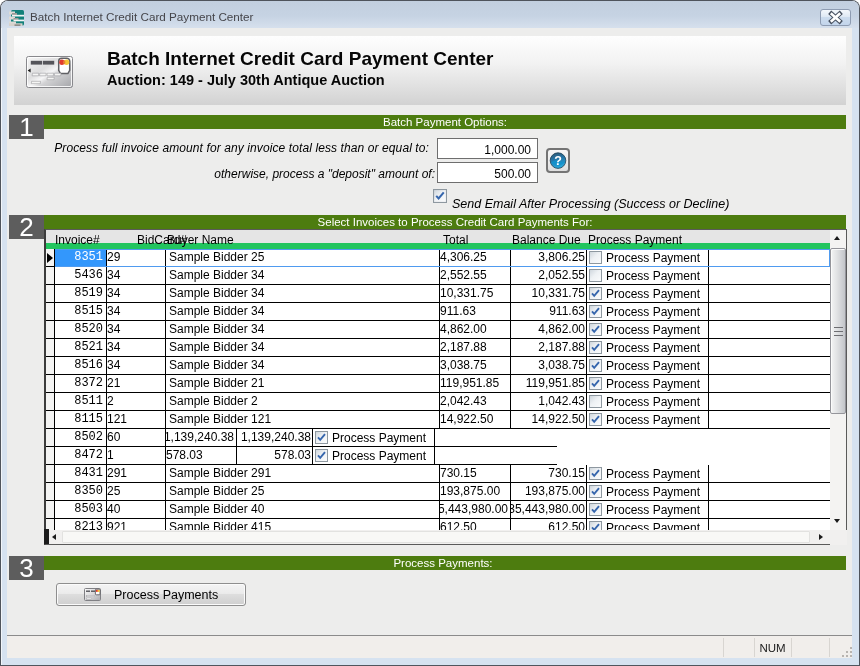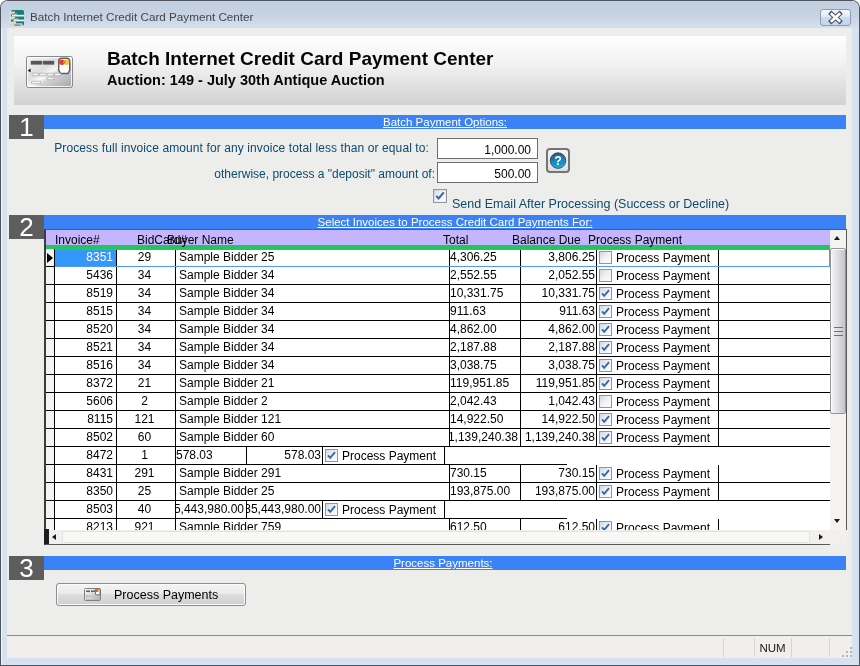--- a/index.html
+++ b/index.html
@@ -15,38 +15,38 @@
 #botline { position:absolute; left:0px; top:665px; width:860px; height:1px; background:#50555d; }
 .ssep { position:absolute; top:638px; width:1px; height:19px; background:#d8d5d1; }
 #numtxt { position:absolute; left:754px; top:642px; width:37px; text-align:center; font-size:11.5px; color:#1c1c1c; }
 
 #header { position:absolute; left:14px; top:36px; width:832px; height:69px; background:linear-gradient(180deg,#fefefe 0%,#f2f2f2 40%,#d2d2d2 100%); }
 #h1 { position:absolute; left:107px; top:48px; font-size:19px; font-weight:bold; color:#060606; }
 #h2 { position:absolute; left:107px; top:72px; font-size:14.5px; font-weight:bold; color:#060606; }
 #cardicon { position:absolute; left:26px; top:56px; }
 
 .numbox { position:absolute; left:9px; width:35px; height:24px; background:#5d5d5d; color:#fff; font-size:26px; text-align:center; line-height:25px; }
-.secbar { position:absolute; left:44px; width:802px; height:14px; background:#3b82f6; color:#fff; font-size:11.5px; text-align:center; line-height:14px;text-decoration:underline; }
-
-.lbl { position:absolute; font-size:12px; color:#0c4a6e; }
+.secbar { position:absolute; left:44px; width:802px; height:14px; background:#4d7c0f; color:#fff; font-size:11.5px; text-align:center; line-height:14px; }
+
+.lbl { position:absolute; font-size:12px; color:#000000;font-style:italic; }
 .tb { position:absolute; left:437px; width:101px; background:#fff; border:1px solid #6e6e6e; font-size:12px; text-align:right; padding-right:6px; color:#000; }
 
 #helpbtn { position:absolute; left:546px; top:148px; width:24px; height:25px; border-radius:4px; border:2px solid #747474; background:linear-gradient(180deg,#f6f6f6 0%,#ececec 55%,#dedede 100%); }
 #sendcb { position:absolute; left:433px; top:189px; width:14px; height:14px; }
 #sendcb svg { width:14px; height:14px; }
 
 #grid { position:absolute; left:44px; top:229px; width:803px; height:316px; background:#fff; border:1px solid #5a5a5a; border-left:2px solid #3c3c3c; }
-#ghead { position:absolute; left:46px; top:230px; width:784px; height:19px; background:#c4b5fd; border-bottom:4px solid #22c55e; }
+#ghead { position:absolute; left:46px; top:230px; width:784px; height:19px; background:#e5e5e5; border-bottom:6px solid #22c55e; }
 .gh { position:absolute; top:3px; font-size:12px; color:#000; white-space:nowrap; }
 #gbody { position:absolute; left:46px; top:249px; width:784px; height:281px; overflow:hidden; background:#fff; }
 .grow { position:relative; width:784px; height:18px; display:flex; }
 .c { height:18px; border-right:1px solid #000; border-bottom:1px solid #000; font-size:12px; line-height:17px; white-space:nowrap; overflow:hidden; flex:none; }
 .sel { width:9px; background:#f4f4f3; position:relative; }
-.inv { width:62px; text-align:right; padding-right:3px; }
-.bid { width:59px; text-align:center; padding-right:3px; }
+.inv { width:52px; text-align:right; padding-right:3px;font-family:Liberation Mono, monospace; }
+.bid { width:59px; text-align:left; padding-right:3px; }
 .buy { width:274px; padding-left:3px; }
 .tot { width:71px; text-align:left; padding-right:2px; direction:rtl; }
 .bal { width:76px; text-align:right; padding-right:1px; direction:rtl; }
 .pro { width:122px; padding-left:2px; }
 .emp { width:122px; border-right:none; }
 .invsel { background:#3397fc; color:#fff; }
 .rowsel { outline:1px solid #4f9bf0; outline-offset:-1px; }
 .recarrow { position:absolute; left:1px; top:4px; width:0; height:0; border-left:6px solid #000; border-top:5px solid transparent; border-bottom:5px solid transparent; }
 .pcb { display:inline-block; vertical-align:middle; margin-top:2px; }
 .pct { padding-left:4px; }
@@ -279,21 +279,21 @@
       <div class="c tot"><bdi>119,951.85</bdi></div>
       <div class="c bal"><bdi>119,951.85</bdi></div>
       <div class="c pro"><span class="pcb"><svg width="13" height="13" viewBox="0 0 13 13">
             <rect x="0.5" y="0.5" width="12" height="12" fill="url(#cbg)" stroke="#8e98a0"></rect>
             <path d="M3 6.4 L5.2 8.8 L10 3.2" fill="none" stroke="#3666ad" stroke-width="1.9"></path>
           </svg></span><span class="pct">Process Payment</span></div>
       <div class="c emp"></div>
     </div>
 <div class="grow">
       <div class="c sel"></div>
-      <div class="c inv">5606</div>
+      <div class="c inv">8511</div>
       <div class="c bid">2</div>
       <div class="c buy">Sample Bidder 2</div>
       <div class="c tot"><bdi>2,042.43</bdi></div>
       <div class="c bal"><bdi>1,042.43</bdi></div>
       <div class="c pro"><span class="pcb"><svg width="13" height="13" viewBox="0 0 13 13">
             <rect x="0.5" y="0.5" width="12" height="12" fill="url(#cbg)" stroke="#8e98a0"></rect>
           </svg></span><span class="pct">Process Payment</span></div>
       <div class="c emp"></div>
     </div>
 <div class="grow">
@@ -306,21 +306,20 @@
       <div class="c pro"><span class="pcb"><svg width="13" height="13" viewBox="0 0 13 13">
             <rect x="0.5" y="0.5" width="12" height="12" fill="url(#cbg)" stroke="#8e98a0"></rect>
             <path d="M3 6.4 L5.2 8.8 L10 3.2" fill="none" stroke="#3666ad" stroke-width="1.9"></path>
           </svg></span><span class="pct">Process Payment</span></div>
       <div class="c emp"></div>
     </div>
 <div class="grow">
       <div class="c sel"></div>
       <div class="c inv">8502</div>
       <div class="c bid">60</div>
-      <div class="c buy">Sample Bidder 60</div>
       <div class="c tot"><bdi>1,139,240.38</bdi></div>
       <div class="c bal"><bdi>1,139,240.38</bdi></div>
       <div class="c pro"><span class="pcb"><svg width="13" height="13" viewBox="0 0 13 13">
             <rect x="0.5" y="0.5" width="12" height="12" fill="url(#cbg)" stroke="#8e98a0"></rect>
             <path d="M3 6.4 L5.2 8.8 L10 3.2" fill="none" stroke="#3666ad" stroke-width="1.9"></path>
           </svg></span><span class="pct">Process Payment</span></div>
       <div class="c emp"></div>
     </div>
 <div class="grow">
       <div class="c sel"></div>
@@ -357,33 +356,34 @@
       <div class="c pro"><span class="pcb"><svg width="13" height="13" viewBox="0 0 13 13">
             <rect x="0.5" y="0.5" width="12" height="12" fill="url(#cbg)" stroke="#8e98a0"></rect>
             <path d="M3 6.4 L5.2 8.8 L10 3.2" fill="none" stroke="#3666ad" stroke-width="1.9"></path>
           </svg></span><span class="pct">Process Payment</span></div>
       <div class="c emp"></div>
     </div>
 <div class="grow">
       <div class="c sel"></div>
       <div class="c inv">8503</div>
       <div class="c bid">40</div>
+      <div class="c buy">Sample Bidder 40</div>
       <div class="c tot"><bdi>35,443,980.00</bdi></div>
       <div class="c bal"><bdi>35,443,980.00</bdi></div>
       <div class="c pro"><span class="pcb"><svg width="13" height="13" viewBox="0 0 13 13">
             <rect x="0.5" y="0.5" width="12" height="12" fill="url(#cbg)" stroke="#8e98a0"></rect>
             <path d="M3 6.4 L5.2 8.8 L10 3.2" fill="none" stroke="#3666ad" stroke-width="1.9"></path>
           </svg></span><span class="pct">Process Payment</span></div>
       <div class="c emp"></div>
     </div>
 <div class="grow">
       <div class="c sel"></div>
       <div class="c inv">8213</div>
       <div class="c bid">921</div>
-      <div class="c buy">Sample Bidder 759</div>
+      <div class="c buy">Sample Bidder 415</div>
       <div class="c tot"><bdi>612.50</bdi></div>
       <div class="c bal"><bdi>612.50</bdi></div>
       <div class="c pro"><span class="pcb"><svg width="13" height="13" viewBox="0 0 13 13">
             <rect x="0.5" y="0.5" width="12" height="12" fill="url(#cbg)" stroke="#8e98a0"></rect>
             <path d="M3 6.4 L5.2 8.8 L10 3.2" fill="none" stroke="#3666ad" stroke-width="1.9"></path>
           </svg></span><span class="pct">Process Payment</span></div>
       <div class="c emp"></div>
     </div>
 </div>
 <div id="vsb"></div>

